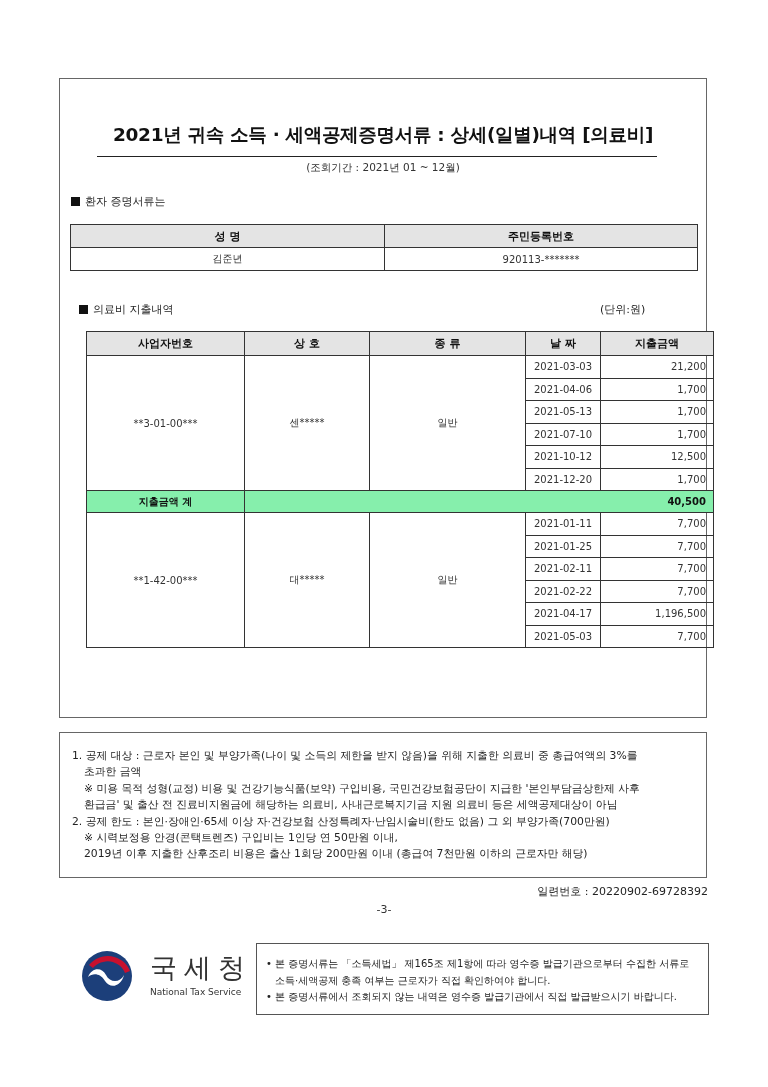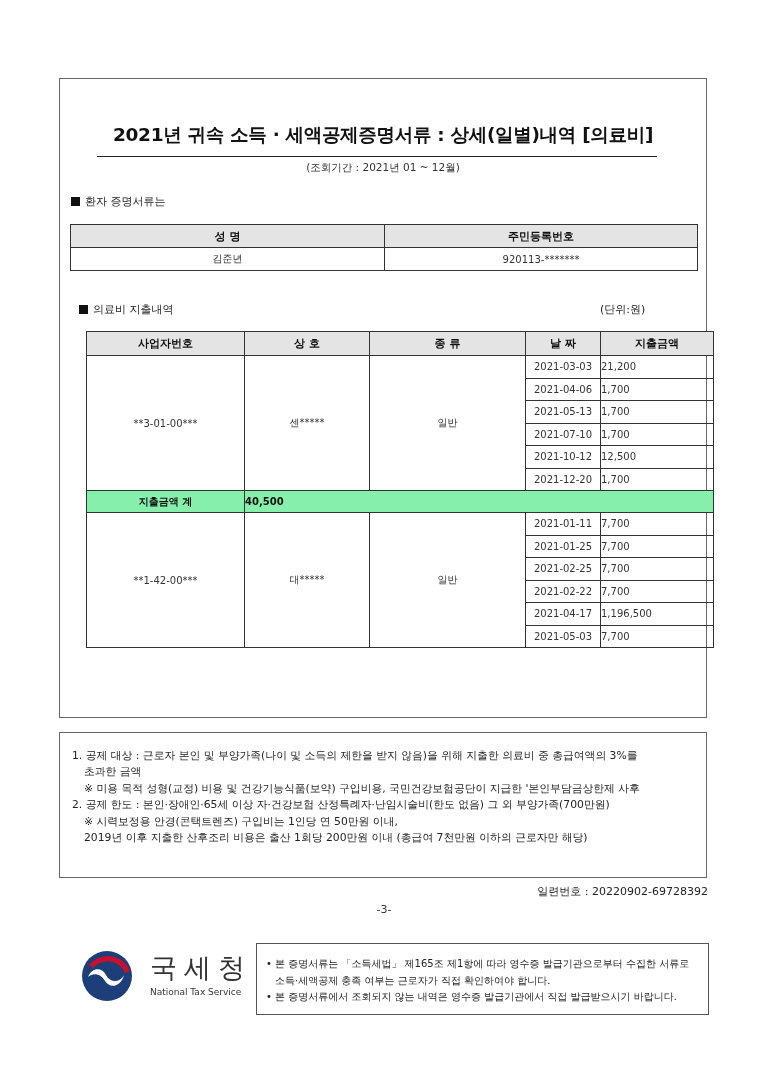--- a/index.html
+++ b/index.html
@@ -14,21 +14,21 @@
   .section-label .sq { display:inline-block; width:9px; height:9px; background:#111; margin-right:5px; vertical-align:-1px; }
   table { border-collapse:collapse; table-layout:fixed; }
   td, th { border:1.3px solid #333; font-size:10px; padding:0; color:#333; }
   th { background:#e4e4e4; font-weight:bold; color:#111; font-size:11px; }
   .patient-table { left:70px; top:224px; width:627px; }
   .patient-table th, .patient-table td { height:22px; text-align:center; }
   .med-table { left:70px; top:331px; width:627px;margin-left:16px; }
   .med-table th { height:23px; text-align:center; }
   .med-table td { height:21.5px; }
   .c { text-align:center; }
-  .r { text-align:left; padding-right:15px; }
+  .r { text-align:right; padding-right:7px; }
   .subtotal td { background:#86efac; font-weight:bold; color:#111; height:21px; }
   .notes-box { left:59px; top:732px; width:648px; height:146px; border:1.5px solid #666; box-sizing:border-box; }
   .notes { left:72px; top:748px; width:630px; font-size:10.8px; line-height:16.4px; color:#222; }
   .notes .ind { padding-left:12px; }
   .serial { left:430px; top:884px; width:278px; text-align:right; font-size:11px; color:#222; }
   .pageno { left:0; top:903px; width:768px; text-align:center; font-size:11px; color:#333; }
   .logo-text { left:150px; top:950px; font-size:27px; color:#333; letter-spacing:7px; }
   .logo-sub { left:150px; top:987px; font-size:9px; color:#333; }
   .notice-box { left:256px; top:943px; width:453px; height:72px; border:1.5px solid #555; box-sizing:border-box; }
   .notice { left:266px; top:956px; width:440px; font-size:10px; line-height:16.5px; color:#222; }
@@ -123,21 +123,21 @@
     <td rowspan="6" class="c">대*****</td>
     <td rowspan="6" class="c">일반</td>
     <td class="c">2021-01-11</td>
     <td class="r">7,700</td>
   </tr>
   <tr>
     <td class="c">2021-01-25</td>
     <td class="r">7,700</td>
   </tr>
   <tr>
-    <td class="c">2021-02-25</td>
+    <td class="c">2021-02-11</td>
     <td class="r">7,700</td>
   </tr>
   <tr>
     <td class="c">2021-02-22</td>
     <td class="r">7,700</td>
   </tr>
   <tr>
     <td class="c">2021-04-17</td>
     <td class="r">1,196,500</td>
   </tr>
@@ -146,20 +146,21 @@
     <td class="r">7,700</td>
   </tr>
 </tbody>
   </table>
 
 <div class="abs notes-box"></div>
 <div class="abs notes">
   <div>1. 공제 대상 : 근로자 본인 및 부양가족(나이 및 소득의 제한을 받지 않음)을 위해 지출한 의료비 중 총급여액의 3%를</div>
   <div class="ind">초과한 금액</div>
   <div class="ind">※ 미용 목적 성형(교정) 비용 및 건강기능식품(보약) 구입비용, 국민건강보험공단이 지급한 '본인부담금상한제 사후</div>
+  <div class="ind">환급금' 및 출산 전 진료비지원금에 해당하는 의료비, 사내근로복지기금 지원 의료비 등은 세액공제대상이 아님</div>
   <div>2. 공제 한도 : 본인·장애인·65세 이상 자·건강보험 산정특례자·난임시술비(한도 없음) 그 외 부양가족(700만원)</div>
   <div class="ind">※ 시력보정용 안경(콘택트렌즈) 구입비는 1인당 연 50만원 이내,</div>
   <div class="ind">2019년 이후 지출한 산후조리 비용은 출산 1회당 200만원 이내 (총급여 7천만원 이하의 근로자만 해당)</div>
 </div>
 
 <div class="abs serial">일련번호 : 20220902-69728392</div>
 <div class="abs pageno">-3-</div>
 
 <div class="abs" style="left:80px;top:949px;width:54px;height:54px;">
   <svg width="54" height="54" viewBox="0 0 54 54">

